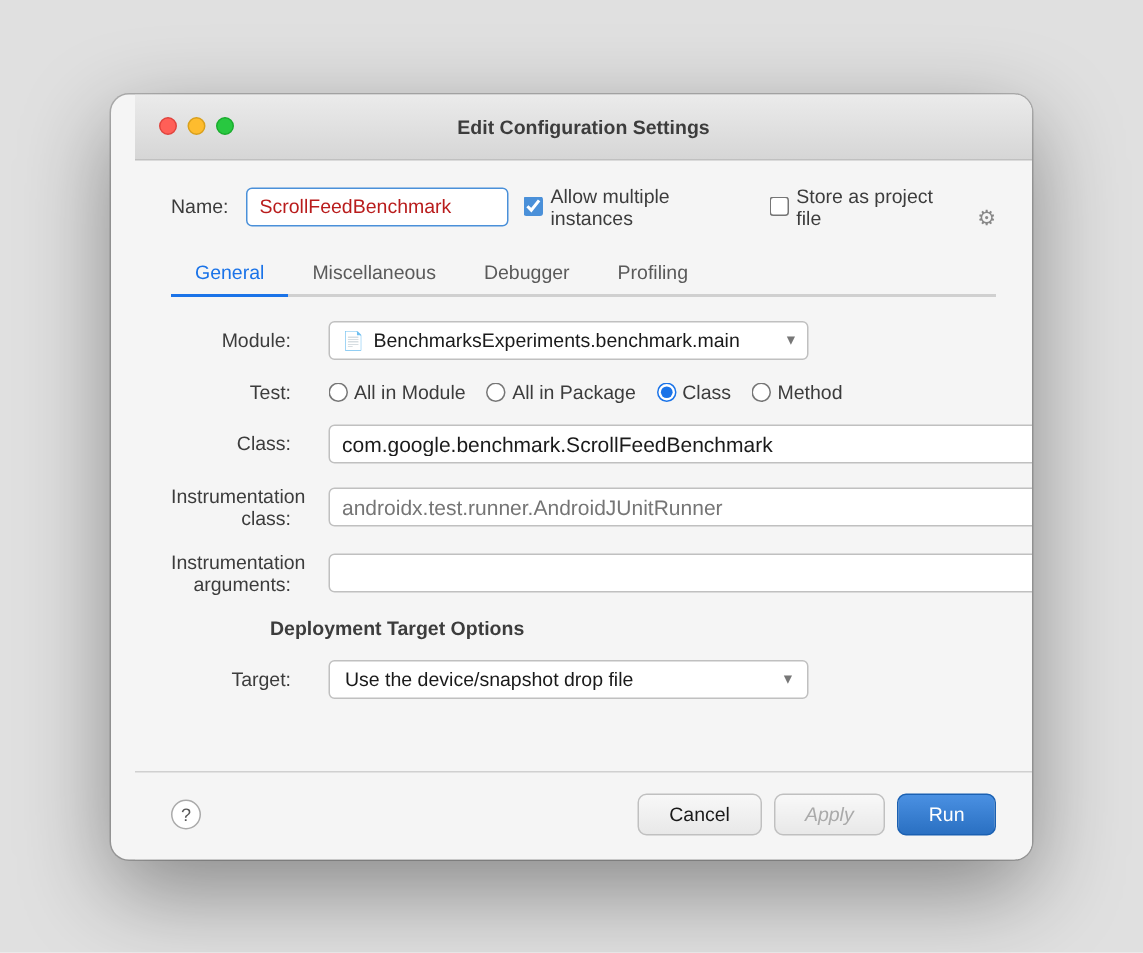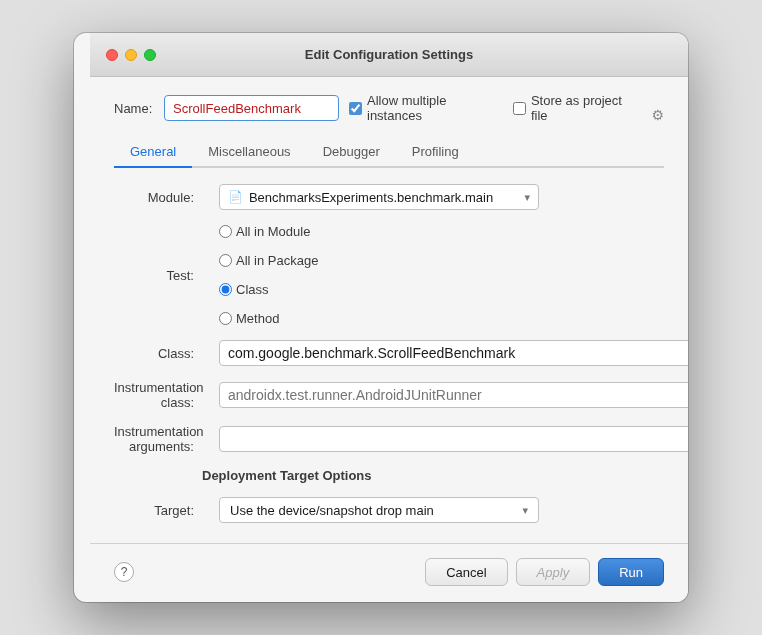--- a/index.html
+++ b/index.html
@@ -181,23 +181,22 @@
       color: #1a1a1a;
     }
 
     .module-select .chevron {
       font-size: 11px;
       color: #777;
     }
 
     .radio-group {
       display: flex;
-      align-items: flex-start;
+      align-items: flex-end;
       gap: 14px;
-      flex-direction: column;
     }
 
     .radio-item {
       display: flex;
       align-items: center;
       gap: 4px;
       font-size: 13px;
       color: #3c3c3c;
       cursor: pointer;
     }
@@ -255,21 +254,21 @@
       align-items: center;
       justify-content: center;
       font-size: 11px;
       font-weight: bold;
     }
 
     .section-header {
       font-size: 13px;
       font-weight: 600;
       color: #3c3c3c;
-      margin-left: 88px;
+      margin-left: 66px;
     }
 
     .target-select {
       display: flex;
       align-items: center;
       border: 1px solid #c0c0c0;
       border-radius: 4px;
       background: white;
       padding: 3px 10px;
       height: 26px;
@@ -449,21 +448,21 @@
             <div class="ellipsis-btn">···</div>
             <div class="badge">2</div>
           </div>
         </div>
 
         <div class="section-header">Deployment Target Options</div>
 
         <div class="form-row">
           <span class="form-label">Target:</span>
           <div class="target-select">
-            <span class="target-text">Use the device/snapshot drop main</span>
+            <span class="target-text">Use the device/snapshot drop file</span>
             <span class="chevron">▾</span>
           </div>
         </div>
 
       </div>
     </div>
   </div>
 
   <div class="bottom-bar">
     <div class="help-btn">?</div>

